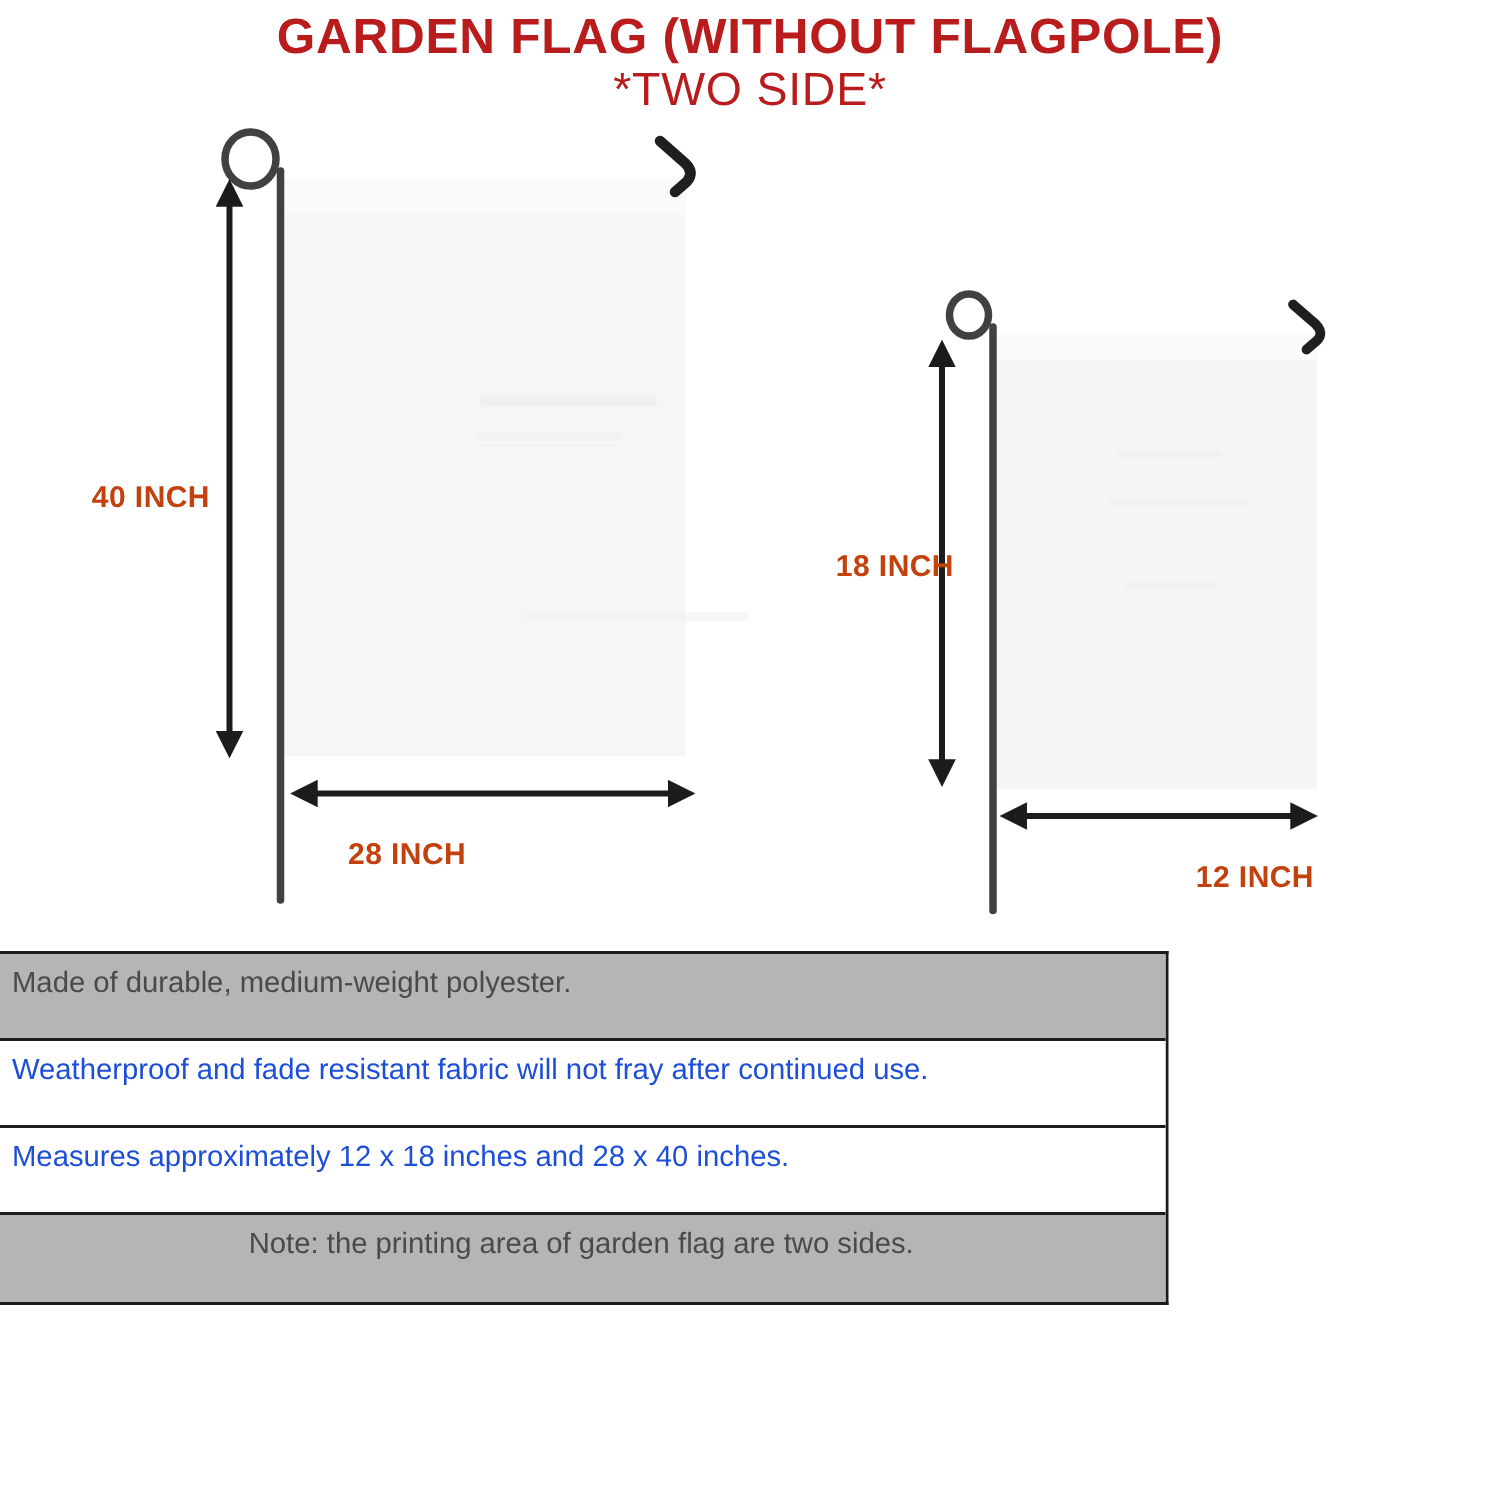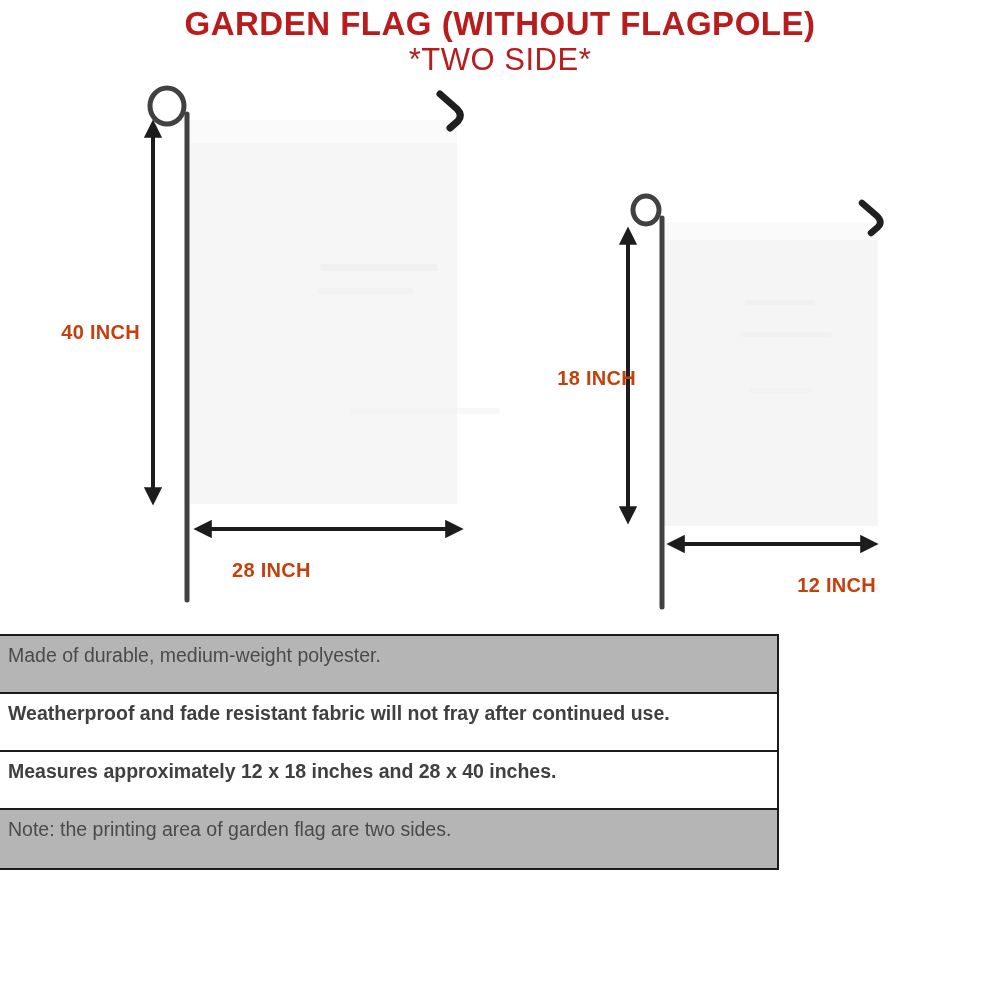--- a/index.html
+++ b/index.html
@@ -61,23 +61,23 @@
     border-bottom: 2px solid #1c1c1c;
     margin-top: 26px;
   }
   .feature-row {
     height: 58px;
     padding: 7px 10px 0 8px;
     font-size: 19.5px;
     line-height: 1.25;
     border-bottom: 2px solid #1c1c1c;
   }
-  .feature-row:last-child { border-bottom: none; }
+  .feature-row:last-child { border-bottom: none; text-align: center; }
   .feature-row.gray  { background: #b5b5b5; color: #4a4a4a; }
-  .feature-row.white { background: #ffffff; color: #404040; font-weight: bold; }
+  .feature-row.white { background: #ffffff; color: #1d4ed8; }
 </style>
 </head>
 <body>
 
 <div class="canvas">
 
   <div class="title-block">
     <div class="title-line1">GARDEN FLAG (WITHOUT FLAGPOLE)</div>
     <div class="title-line2">*TWO SIDE*</div>
   </div>

